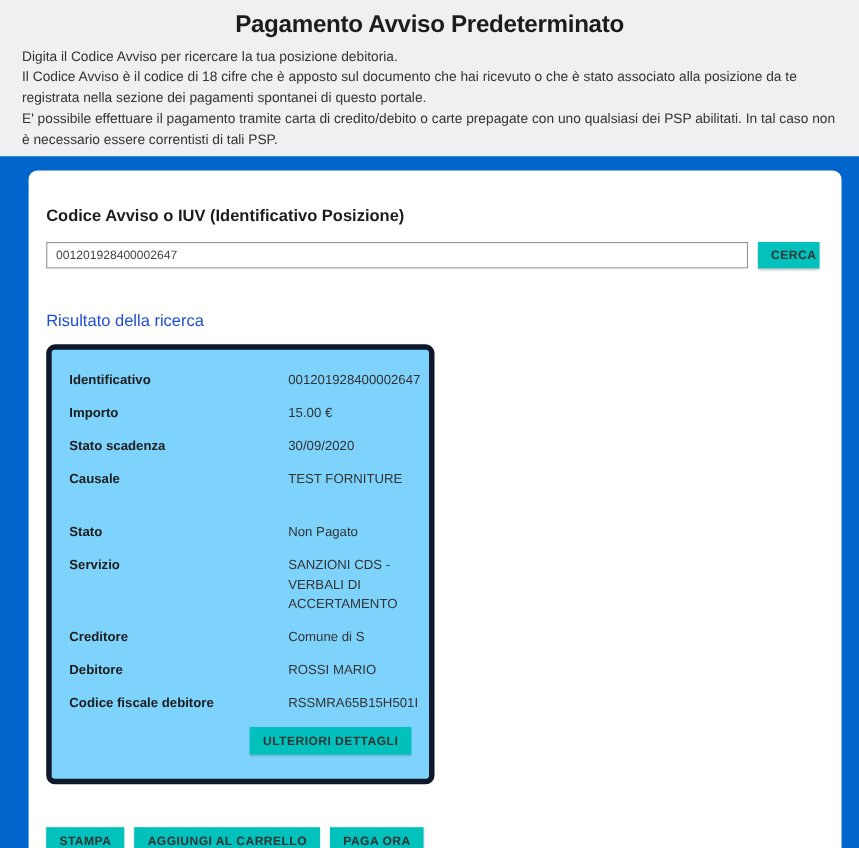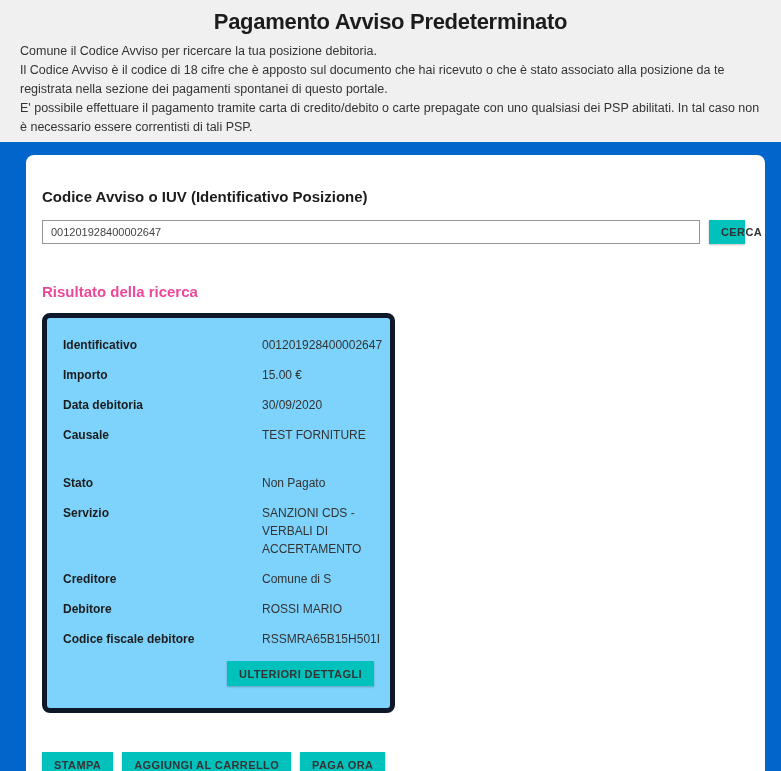--- a/index.html
+++ b/index.html
@@ -73,26 +73,26 @@
     font-family: "Liberation Sans", sans-serif;
     font-size: 11px;
     font-weight: bold;
     letter-spacing: 0.4px;
     padding: 0 12px;
     cursor: pointer;
     box-shadow: 0 1px 2px rgba(0,0,0,0.25);
     text-transform: uppercase;
     white-space: nowrap;
   }
-  .search-btn { width: 36px; height: 24px; }
+  .search-btn { width: 56px; height: 24px; }
   
   .results-heading {
     font-size: 15px;
-    font-weight: bold;
-    color: #ec4899;
+    font-weight: normal;
+    color: #1d4ed8;
     margin: 39px 0 13px 0;
   }
   .result-card {
     width: 353px;
     border: 5px solid #0f172a;
     border-radius: 8px;
     padding: 18px 16px 22px 16px;
     background: #7dd3fc;
   }
   .field-row {
@@ -128,21 +128,21 @@
     margin-top: 39px;
   }
   .action-btn { height: 25px; }
 </style>
 </head>
 <body>
 
 <div class="page-header">
   <h1 class="page-title">Pagamento Avviso Predeterminato</h1>
   <div class="page-intro">
-    <div>Comune il Codice Avviso per ricercare la tua posizione debitoria.</div>
+    <div>Digita il Codice Avviso per ricercare la tua posizione debitoria.</div>
     <div>Il Codice Avviso è il codice di 18 cifre che è apposto sul documento che hai ricevuto o che è stato associato alla posizione da te registrata nella sezione dei pagamenti spontanei di questo portale.</div>
     <div>E' possibile effettuare il pagamento tramite carta di credito/debito o carte prepagate con uno qualsiasi dei PSP abilitati. In tal caso non è necessario essere correntisti di tali PSP.</div>
   </div>
 </div>
 
 <div class="blue-section">
   <div class="main-card">
 
     <div class="search-label">Codice Avviso o IUV (Identificativo Posizione)</div>
     <div class="search-row">
@@ -155,21 +155,21 @@
     <div class="result-card">
       <div class="field-row">
         <div class="field-label">Identificativo</div>
         <div class="field-value">001201928400002647</div>
       </div>
       <div class="field-row">
         <div class="field-label">Importo</div>
         <div class="field-value">15.00 €</div>
       </div>
       <div class="field-row">
-        <div class="field-label">Data debitoria</div>
+        <div class="field-label">Stato scadenza</div>
         <div class="field-value">30/09/2020</div>
       </div>
       <div class="field-row row-gap-after">
         <div class="field-label">Causale</div>
         <div class="field-value">TEST FORNITURE</div>
       </div>
       <div class="field-row">
         <div class="field-label">Stato</div>
         <div class="field-value">Non Pagato</div>
       </div>

